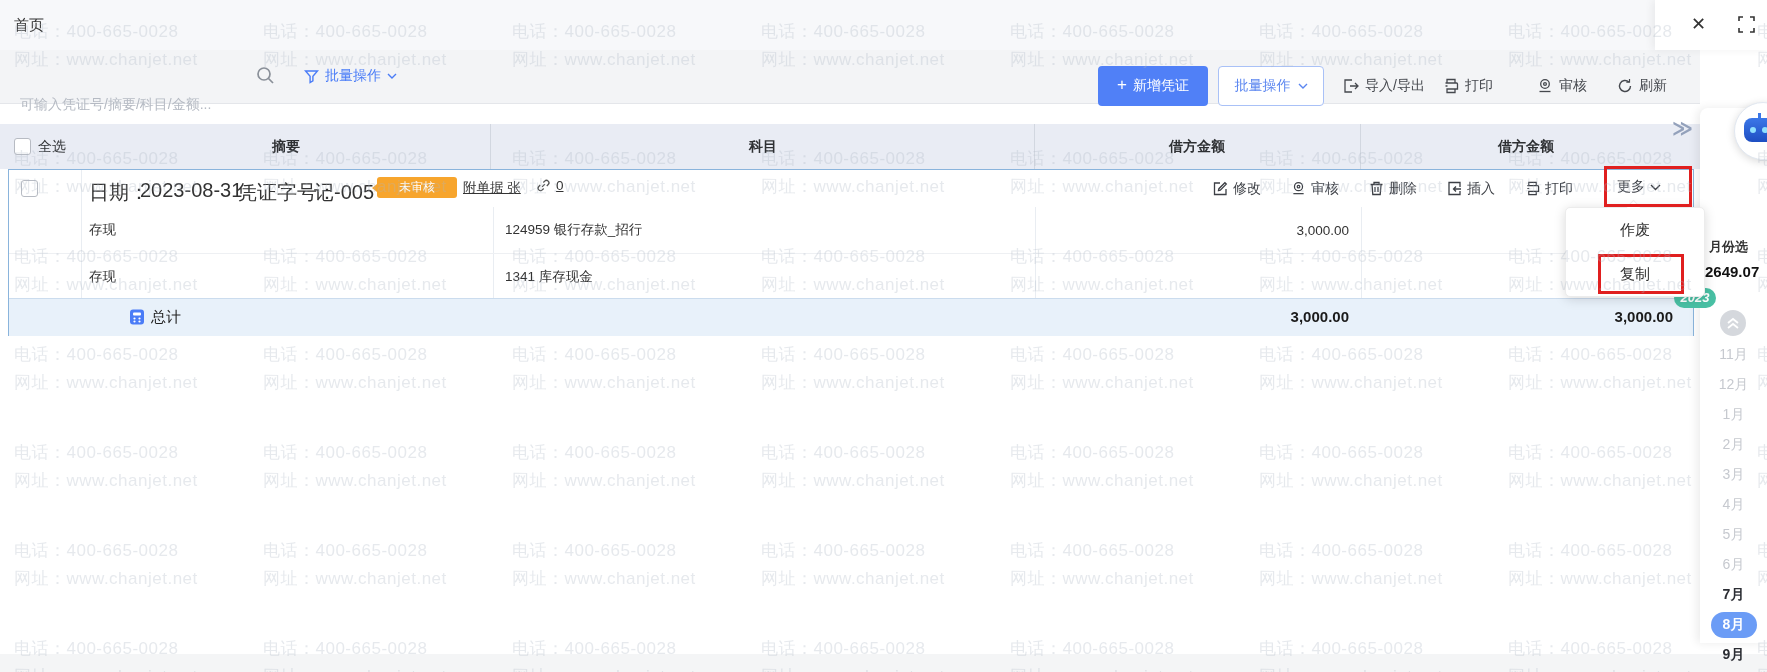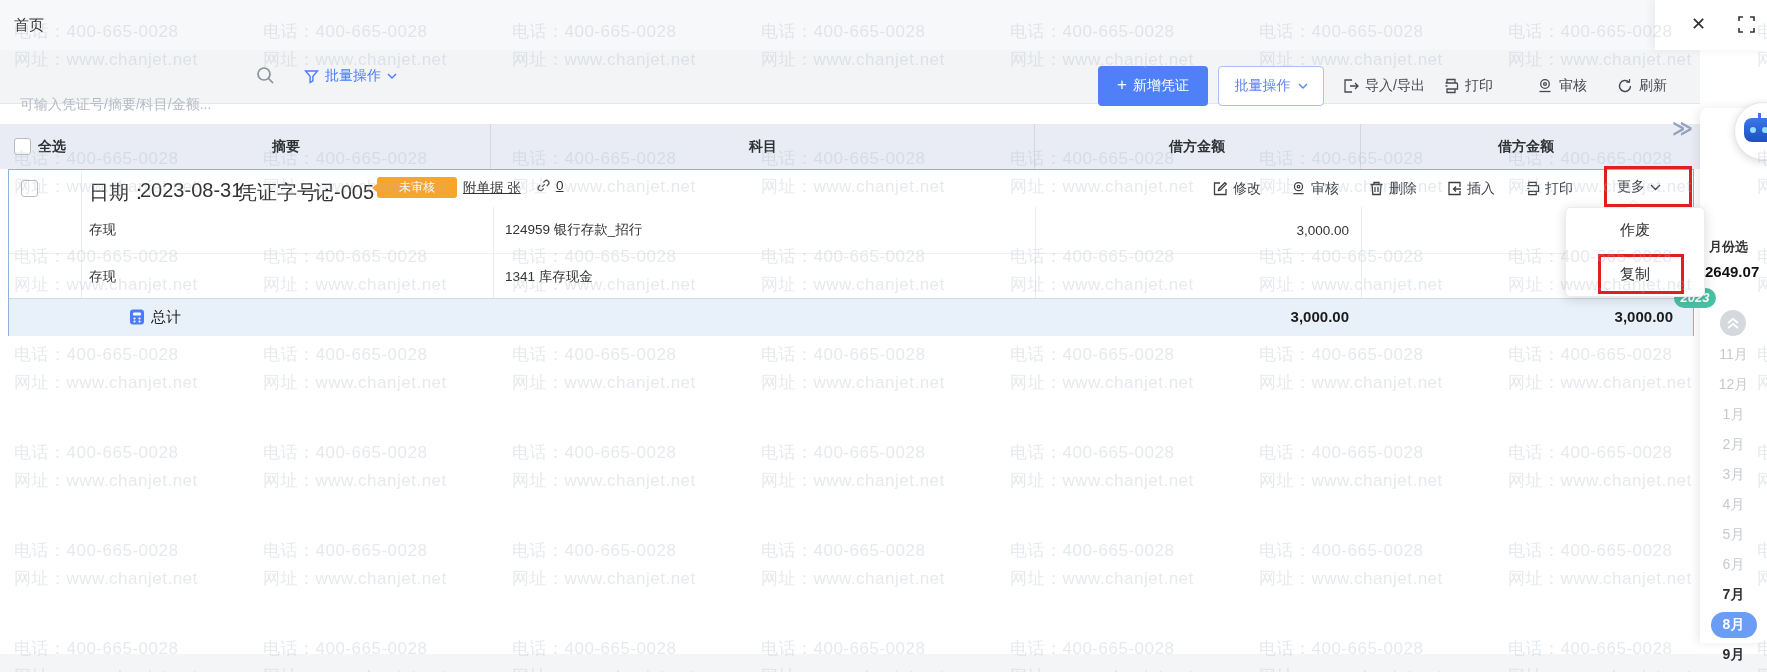--- a/index.html
+++ b/index.html
@@ -28,21 +28,21 @@
        justify-content:center;font-size:14px;cursor:pointer;box-sizing:border-box;}
   #new-voucher-btn{left:1098px;width:110px;background:#5080f7;color:#fff;gap:6px;}
   #new-voucher-btn .plus{font-size:17px;font-weight:400;margin-top:-2px;}
   #batch-btn{left:1218px;width:106px;background:#fff;border:1px solid #a9c1f7;color:#5b86f0;gap:7px;}
   .tool-item{position:absolute;top:27px;display:flex;align-items:center;gap:6px;font-size:14px;color:#45484e;cursor:pointer;}
   #tool-import{left:1343px;} #tool-print{left:1443px;} #tool-audit{left:1537px;} #tool-refresh{left:1617px;}
   
   #thead{position:absolute;left:0;top:124px;width:1700px;height:45px;background:#e9ecf4;z-index:2;}
   #thead .hcell{position:absolute;top:14px;transform:translateX(-50%);font-size:14px;font-weight:700;color:#2e3033;}
   #select-all-box{position:absolute;left:14px;top:14px;}
-  #select-all-label{position:absolute;left:38px;top:14px;font-size:14px;font-weight:700;color:#2e3033;}
+  #select-all-label{position:absolute;left:38px;top:14px;font-size:14px;font-weight:400;color:#2e3033;}
   .hdiv{position:absolute;top:0;width:1px;height:45px;background:#d2d7e0;}
   .cbx{width:15px;height:15px;border:1px solid #b7bbc3;border-radius:3px;background:#fff;cursor:pointer;}
   
   #card{position:absolute;left:8px;top:169px;width:1684px;height:165px;background:#fff;
         border:1px solid #8ab4dc;box-sizing:content-box;z-index:2;}
   .vline{position:absolute;width:1px;background:#e9edf2;}
   #card-head{position:absolute;left:0;top:0;width:1684px;height:37px;}
   #row-checkbox{position:absolute;left:12px;top:10px;}
   .vinfo{position:absolute;top:9px;font-size:20px;color:#333;white-space:nowrap;}
   #v-status{position:absolute;left:368px;top:7px;height:21px;padding:0 22px;background:#f7a52d;color:#fff;

